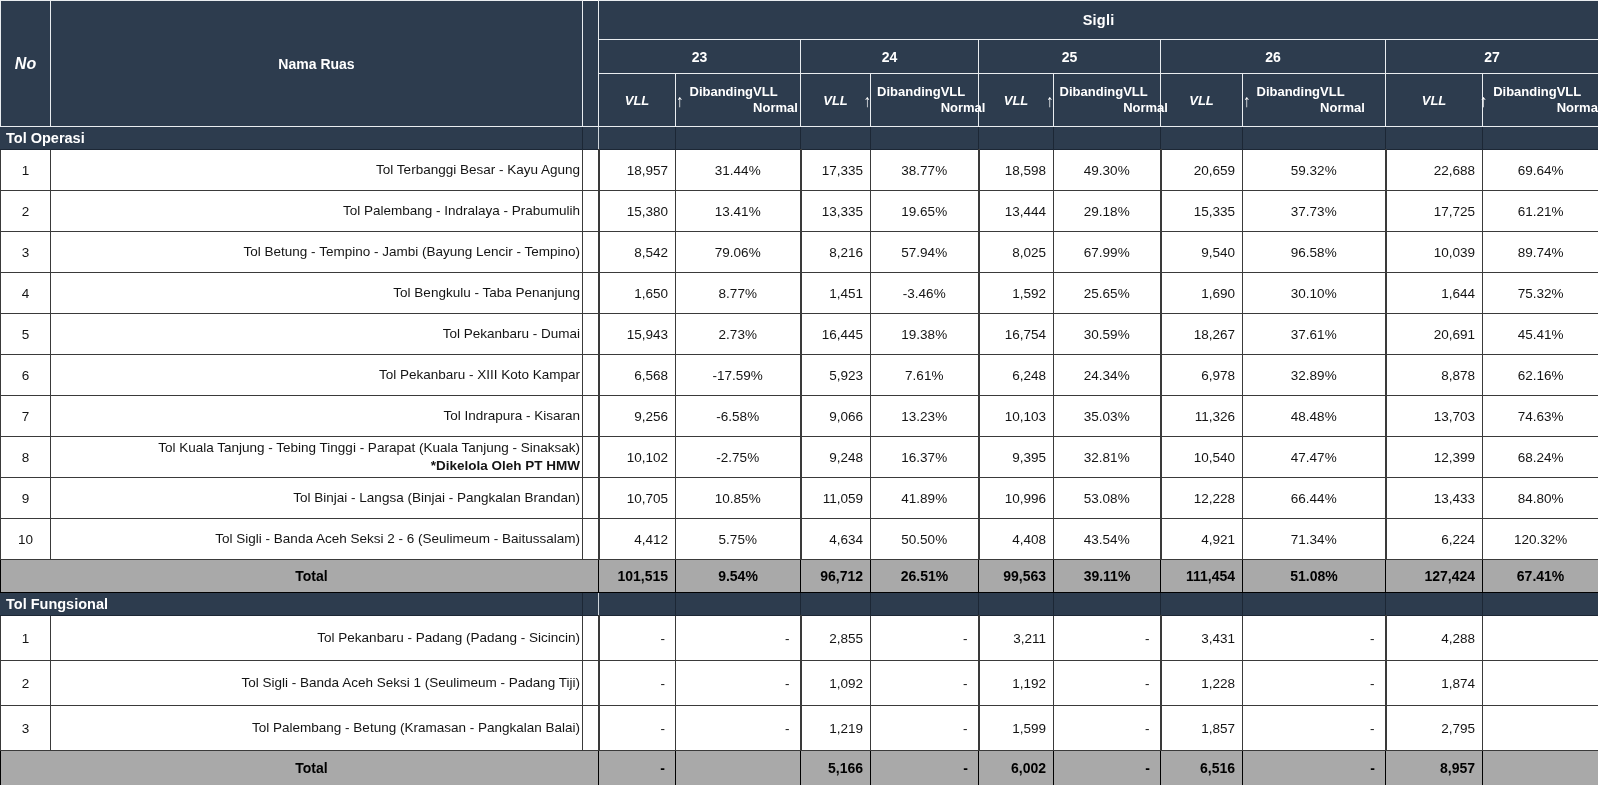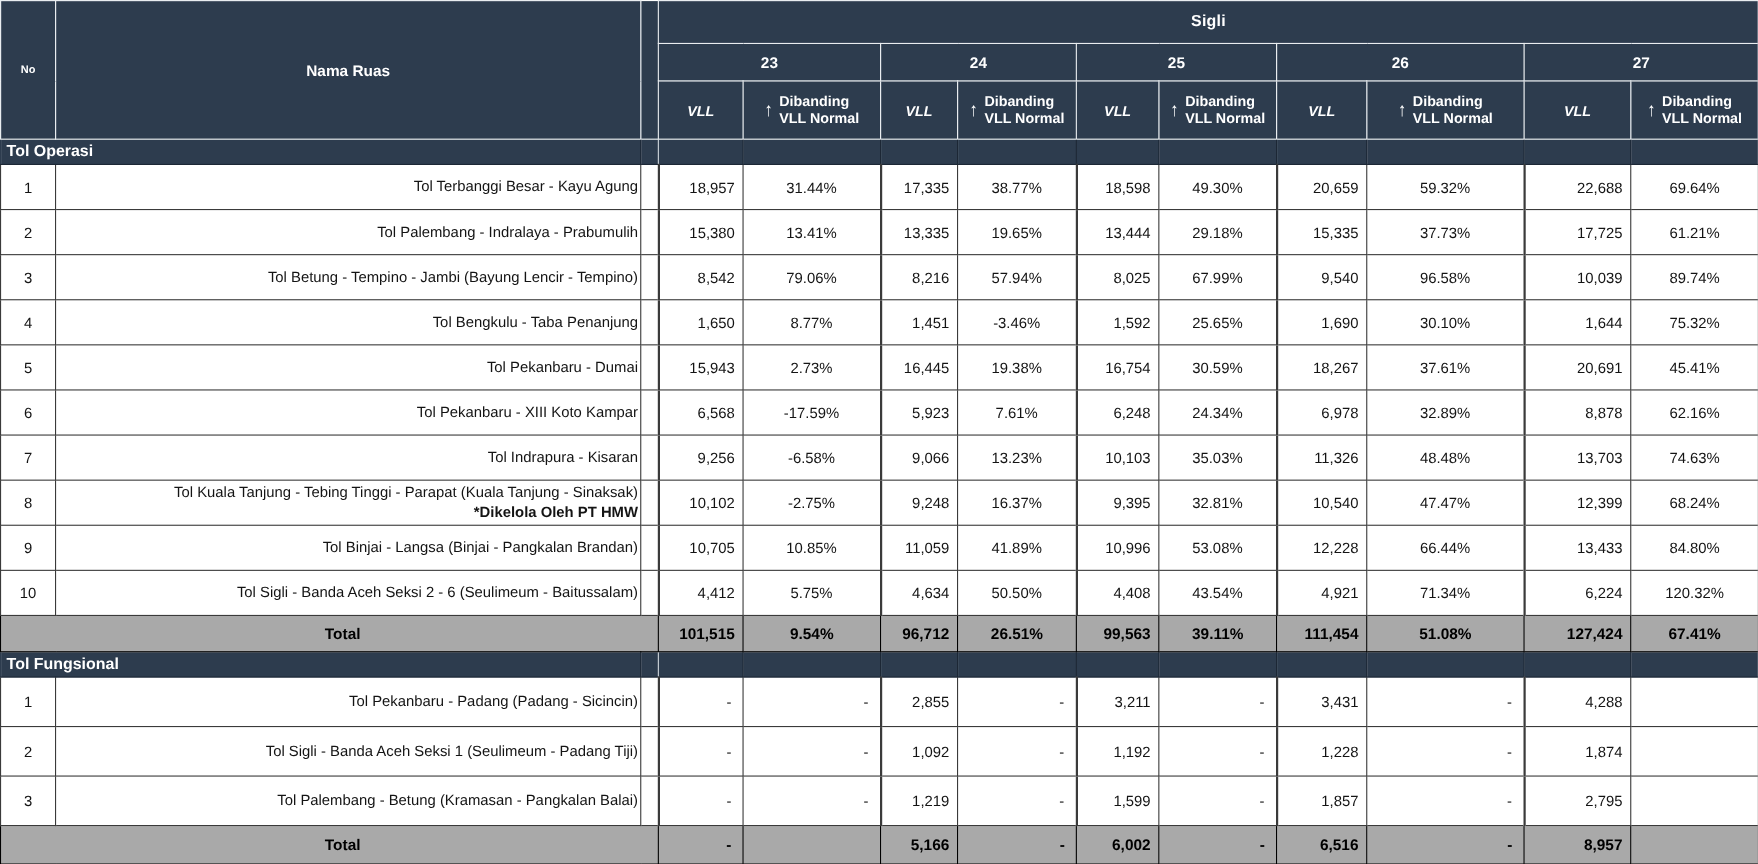--- a/index.html
+++ b/index.html
@@ -3,29 +3,29 @@
 <meta charset="utf-8">
 <style>
   html,body{margin:0;padding:0;background:#fff;}
   body{width:1598px;font-family:"Liberation Sans",sans-serif;-webkit-font-smoothing:antialiased;}
   table{border-collapse:collapse;table-layout:fixed;width:1598px;}
   
   thead th{
     background:#2d3c4e;color:#fff;font-weight:bold;
     border:1.5px solid #e9edf0;vertical-align:middle;padding:0;
   }
-  th.h-no{font-size:10px;}
+  th.h-no{font-size:16px;font-style:italic;}
   th.h-nama{font-size:14px;}
   th.h-month{font-size:14.5px;height:38px;letter-spacing:.2px;}
   th.h-day{font-size:14px;height:33px;}
   th.h-vll{font-size:13px;height:52px;font-style:italic;}
   th.h-dib{font-size:13px;height:52px;}
   .dib-wrap{display:flex;align-items:center;justify-content:center;gap:6px;}
   .dib-arrow{font-weight:400;font-size:15px;line-height:1;transform:scaleY(1.15);}
-  .dib-lines{display:flex;flex-direction:column;line-height:1.25;text-align:left;}
+  .dib-lines{display:flex;flex-direction:row;line-height:1.25;text-align:left;}
   th.h-spacer{border-top:none;}
   
   tbody td{
     background:#fff;color:#141414;font-size:13.5px;
     border:1px solid #3a3a3a;vertical-align:middle;padding:0 2px;
   }
   tr.r-op td{height:40px;}
   tr.r-fn td{height:44px;}
   td.c-no{text-align:center;}
   td.c-name{text-align:right;padding-left:5px;line-height:1.35;}

